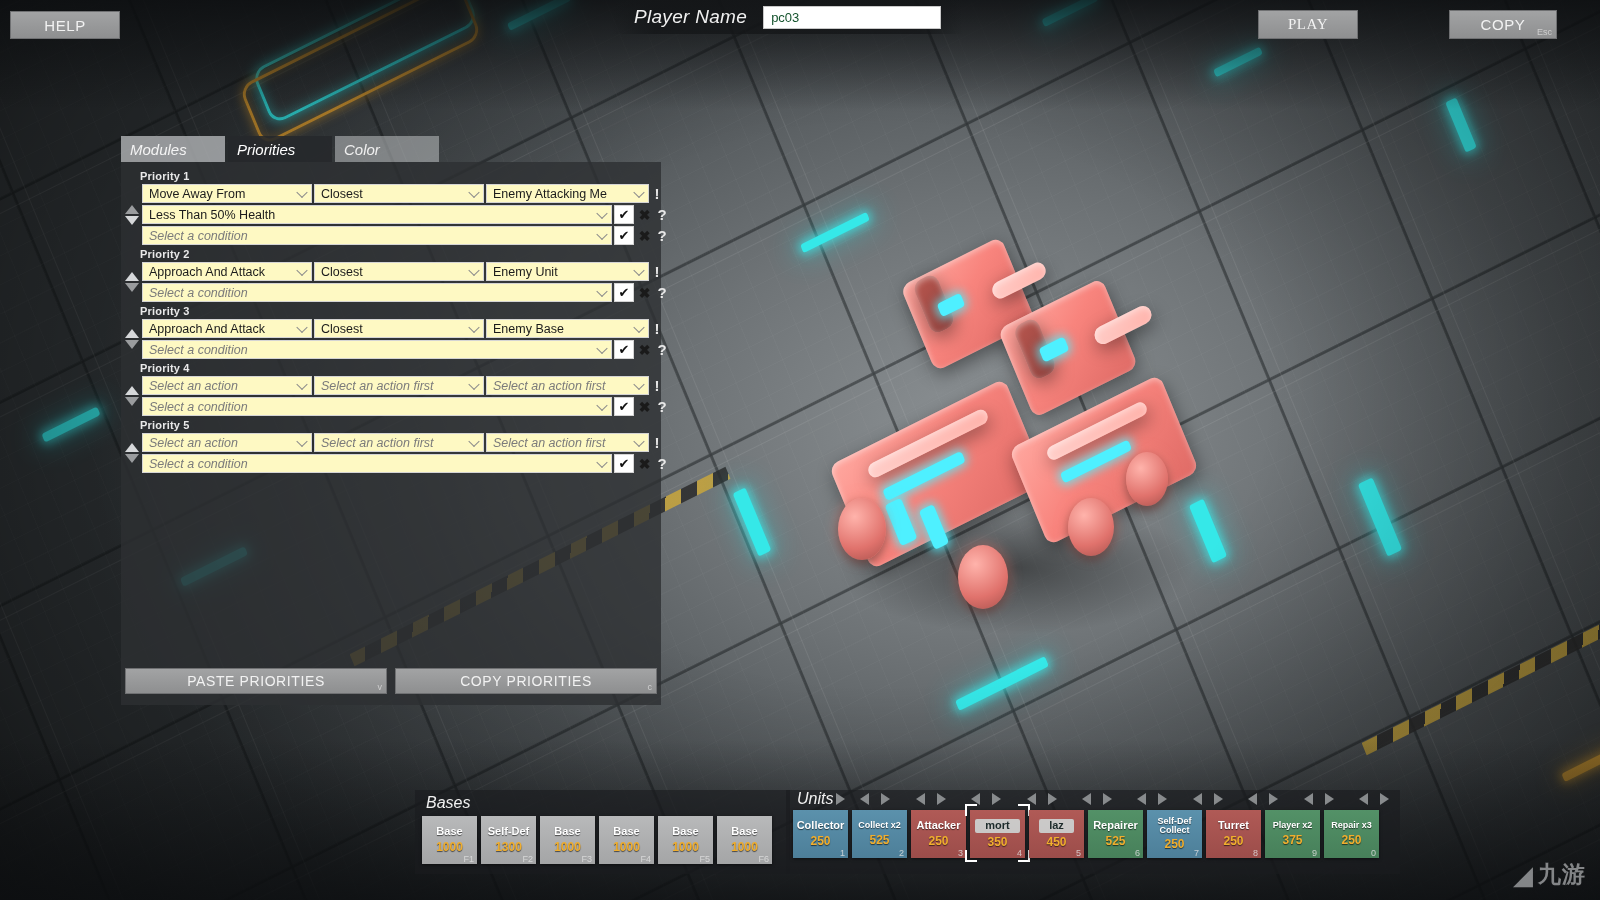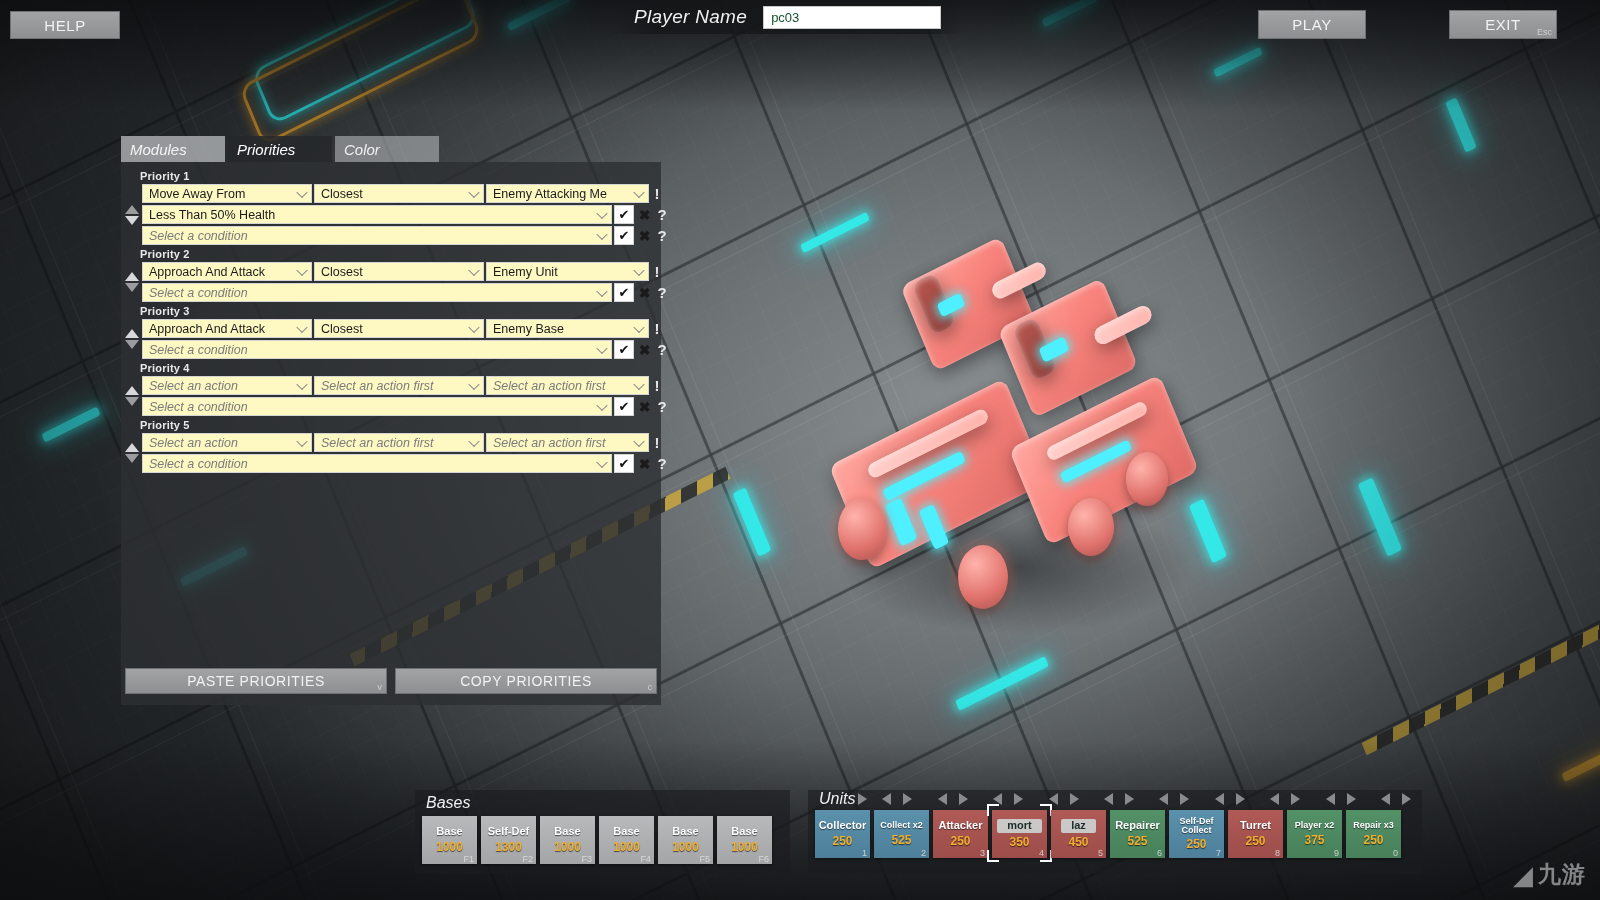--- a/index.html
+++ b/index.html
@@ -90,21 +90,21 @@
   .topbar { position: absolute; left:0; top:0; width: 1600px; height: 50px; }
   .btn {
     background: linear-gradient(to bottom, #a2a3a4, #8e8f90);
     color: #f2f2f2; border: 1px solid #6f7072;
     display: flex; align-items: center; justify-content: center;
     font-size: 15px; letter-spacing: .6px; cursor: pointer;
     position: relative; user-select: none;
   }
   .hk { position: absolute; right: 4px; bottom: 1px; font-size: 9px; color: #d9d9d9; opacity: .85; letter-spacing:0; }
   #help-btn { position:absolute; left: 10px; top: 11px; width: 110px; height: 28px; }
-  #play-btn { position:absolute; left: 1258px; top: 10px; width: 108px; height: 29px; }
+  #play-btn { position:absolute; left: 1258px; top: 10px; width: 100px; height: 29px; font-family: Liberation Serif, serif; }
   #exit-btn { position:absolute; left: 1449px; top: 10px; width: 108px; height: 29px; }
 
   .playername-wrap { position:absolute; left: 612px; top: 0; height: 34px;
     display:flex; align-items:center; gap: 16px;
     background: linear-gradient(to right, rgba(20,22,24,0), rgba(20,22,24,.78) 12%, rgba(20,22,24,.78) 88%, rgba(20,22,24,0));
     padding: 0 22px; }
   .playername-lbl { color:#f0f0f0; font-size: 19px; font-style: italic; font-weight: 500; letter-spacing:.3px; }
   .playername-input {
     width: 178px; height: 23px; background:#fff; border: 1px solid #c8c8c8;
     color:#14532d; font-size: 13px; padding: 0 7px; font-family: "Liberation Sans", sans-serif;
@@ -156,21 +156,21 @@
     display:flex; align-items:center; justify-content:center; }
 
   .panel-spacer { background: rgba(45,47,50,.80); width: 540px; height: 178px; }
   .panel-foot { background: rgba(45,47,50,.80); width: 540px; height: 48px;
     display:flex; align-items:center; justify-content:center; gap: 8px; }
   .foot-btn { width: 262px; height: 26px; font-size: 14px; }
 
   
   .basesbar { position:absolute; left: 415px; top: 790px; width: 375px; height: 84px;
     background: rgba(26,28,30,.62); }
-  .unitsbar { position:absolute; left: 808px; top: 790px; width: 614px; height: 84px;
+  .unitsbar { position:absolute; left: 786px; top: 790px; width: 614px; height: 84px;
     background: rgba(26,28,30,.62); }
   .barlbl { font-size: 16px; font-style: italic; color:#f0f0f0; padding: 4px 0 0 11px; display:inline-block; }
 
   .cards { display:flex; gap: 4px; padding: 0 0 0 7px; }
   .card { width: 55px; height: 48px; position: relative; cursor:pointer;
     display:flex; flex-direction:column; align-items:center; justify-content:center; gap:2px;
     box-shadow: 0 1px 3px rgba(0,0,0,.5); }
   .card .cname { font-size: 11px; font-weight:bold; color:#ffffff; text-shadow: 0 1px 1px rgba(0,0,0,.6); line-height:1.05; text-align:center; }
   .card .cname.small { font-size: 9px; }
   .card .ccost { font-size: 12px; font-weight:bold; color:#f0ae2e; text-shadow: 0 1px 1px rgba(0,0,0,.6); }
@@ -270,21 +270,21 @@
 
     <div class="playername-wrap">
       <span class="playername-lbl">Player Name</span>
       <input class="playername-input" type="text" value="pc03" style="">
     </div>
 
     <div class="btn" id="play-btn">
       <span>PLAY</span>
     </div>
     <div class="btn" id="exit-btn">
-      <span>EXIT</span>
+      <span>COPY</span>
       <span class="hk">Esc</span>
     </div>
   </div>
 
   <div class="panel">
 
     <div class="tabs">
       <div class="tab inactive">
         <span>Modules</span>
       </div>

